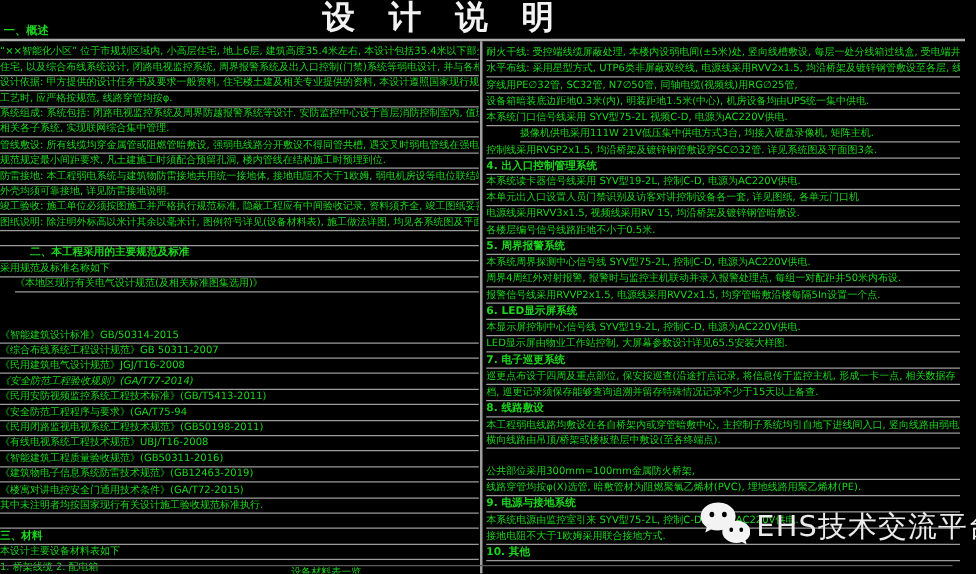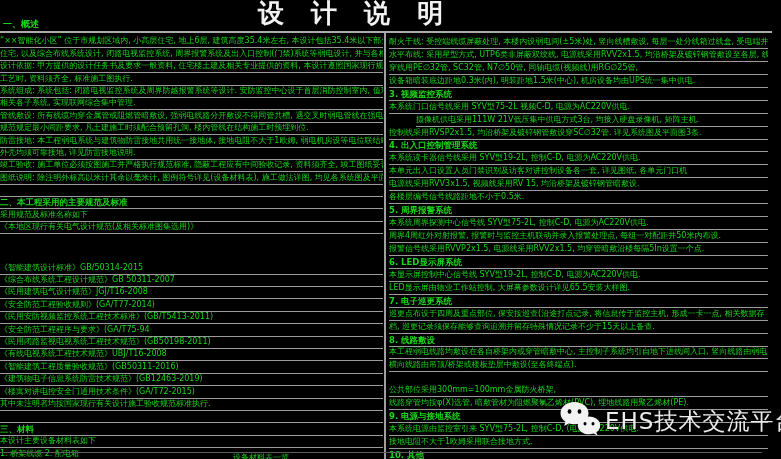--- a/index.html
+++ b/index.html
@@ -30,56 +30,55 @@
 <div class="canvas">
   <div class="title">设 计 说 明</div>
   <div class="topline"></div>
   <div class="section-one">一、概述</div>
   <div class="vdivider"></div>
 
   <div class="col col-left" id="col-left">
       <div class="row body" style="height: 12.4px;">      “××智能化小区” 位于市规划区域内, 小高层住宅, 地上6层, 建筑高度35.4米左右, 本设计包括35.4米以下部分的</div>
       <div class="row body" style="height: 12.4px;">住宅, 以及综合布线系统设计, 闭路电视监控系统, 周界报警系统及出入口控制(门禁)系统等弱电设计, 并与各相关专业配合预留预埋管线.</div>
       <div class="row body" style="height: 12.4px;">      设计依据: 甲方提供的设计任务书及要求一般资料, 住宅楼土建及相关专业提供的资料, 本设计遵照国家现行规范标准执行, 凡涉及施工</div>
-      <div class="row body" style="height: 12.4px;">工艺时, 资料须齐全, 标准施工图执行.</div>
+      <div class="row body" style="height: 12.4px;">工艺时, 应严格按规范, 线路穿管均按φ.</div>
       <div class="row body" style="height: 12.4px;">      系统组成: 系统包括: 闭路电视监控系统及周界防越报警系统等设计. 安防监控中心设于首层消防控制室内, 值班, 并统筹设计上述</div>
       <div class="row body" style="height: 12.4px;">相关各子系统, 实现联网综合集中管理.</div>
       <div class="row body" style="height: 12.4px;">      管线敷设: 所有线缆均穿金属管或阻燃管暗敷设, 强弱电线路分开敷设不得同管共槽, 遇交叉时弱电管线在强电管线下方通过, 并保持</div>
       <div class="row body" style="height: 12.4px;">规范规定最小间距要求, 凡土建施工时须配合预留孔洞, 楼内管线在结构施工时预埋到位.</div>
       <div class="row body" style="height: 12.4px;">      防雷接地: 本工程弱电系统与建筑物防雷接地共用统一接地体, 接地电阻不大于1欧姆, 弱电机房设等电位联结端子箱, 所有设备金属</div>
       <div class="row body" style="height: 12.4px;">外壳均须可靠接地, 详见防雷接地说明.</div>
       <div class="row body" style="height: 12.4px;">      竣工验收: 施工单位必须按图施工并严格执行规范标准, 隐蔽工程应有中间验收记录, 资料须齐全, 竣工图纸妥善移交存档.</div>
       <div class="row body" style="height: 12.4px;">      图纸说明: 除注明外标高以米计其余以毫米计, 图例符号详见(设备材料表), 施工做法详图, 均见各系统图及平面图等.</div>
       <div class="row blank" style="height: 12.4px;"></div>
-      <div class="row header" style="height: 12.4px;">二、本工程采用的主要规范及标准</div>
+      <div class="row header" style="height: 12.4px; padding-left: 24px;">二、本工程采用的主要规范及标准</div>
       <div class="row body" style="height: 12.4px;">      采用规范及标准名称如下</div>
-      <div class="row body" style="height: 12.4px;">      《本地区现行有关电气设计规范(及相关标准图集选用)》</div>
+      <div class="row body" style="height: 12.4px; margin-left: 12px;">      《本地区现行有关电气设计规范(及相关标准图集选用)》</div>
       <div class="row body" style="height: 12.4px; margin-top: 28px;">      《智能建筑设计标准》GB/50314-2015</div>
       <div class="row body" style="height: 12.4px;">      《综合布线系统工程设计规范》GB 50311-2007</div>
       <div class="row body" style="height: 12.4px;">      《民用建筑电气设计规范》JGJ/T16-2008</div>
-      <div class="row body" style="height: 12.4px;">      《安全防范工程验收规则》(GA/T77-2014)</div>
+      <div class="row body" style="height: 12.4px; font-style: italic;">      《安全防范工程验收规则》(GA/T77-2014)</div>
       <div class="row body" style="height: 12.4px;">      《民用安防视频监控系统工程技术标准》(GB/T5413-2011)</div>
       <div class="row body" style="height: 12.4px;">      《安全防范工程程序与要求》(GA/T75-94</div>
       <div class="row body" style="height: 12.4px;">      《民用闭路监视电视系统工程技术规范》(GB50198-2011)</div>
       <div class="row body" style="height: 12.4px;">      《有线电视系统工程技术规范》UBJ/T16-2008</div>
       <div class="row body" style="height: 12.4px;">      《智能建筑工程质量验收规范》(GB50311-2016)</div>
       <div class="row body" style="height: 12.4px;">      《建筑物电子信息系统防雷技术规范》(GB12463-2019)</div>
       <div class="row body" style="height: 12.4px;">      《楼寓对讲电控安全门通用技术条件》(GA/T72-2015)</div>
       <div class="row body" style="height: 12.4px;">      其中未注明者均按国家现行有关设计施工验收规范标准执行.</div>
       <div class="row blank" style="height: 12.4px;"></div>
       <div class="row header" style="height: 12.4px;">三、材料</div>
       <div class="row body" style="height: 12.4px;">      本设计主要设备材料表如下</div>
       <div class="row body" style="height: 12.4px;">      1. 桥架线缆        2. 配电箱</div>
     </div>
   <div class="col col-right" id="col-right">
       <div class="row body" style="height: 12.95px;">耐火干线: 受控端线缆屏蔽处理, 本楼内设弱电间(±5米)处, 竖向线槽敷设, 每层一处分线箱过线盒, 受电端井内管线统一, 线槽安装详图</div>
       <div class="row body" style="height: 12.95px;">水平布线: 采用星型方式, UTP6类非屏蔽双绞线, 电源线采用RVV2x1.5, 均沿桥架及镀锌钢管敷设至各层, 线缆端接于配线架子信息点</div>
       <div class="row body" style="height: 12.95px;">穿线用PE∅32管, SC32管, N7∅50管, 同轴电缆(视频线)用RG∅25管,</div>
       <div class="row body" style="height: 12.95px;">设备箱暗装底边距地0.3米(内), 明装距地1.5米(中心), 机房设备均由UPS统一集中供电.</div>
-      <div class="row header" style="height: 12.95px;">3. 视频监控系统</div>
       <div class="row body" style="height: 12.95px;">本系统门口信号线采用 SYV型75-2L 视频C-D, 电源为AC220V供电.</div>
       <div class="row body" style="height: 12.95px; margin-left: 27px;">摄像机供电采用111W 21V低压集中供电方式3台, 均接入硬盘录像机, 矩阵主机.</div>
       <div class="row body" style="height: 12.95px;">控制线采用RVSP2x1.5, 均沿桥架及镀锌钢管敷设穿SC∅32管. 详见系统图及平面图3条.</div>
       <div class="row header" style="height: 12.95px;">4. 出入口控制管理系统</div>
       <div class="row body" style="height: 12.95px;">本系统读卡器信号线采用 SYV型19-2L, 控制C-D, 电源为AC220V供电.</div>
       <div class="row body" style="height: 12.95px;">本单元出入口设置人员门禁识别及访客对讲控制设备各一套, 详见图纸, 各单元门口机</div>
       <div class="row body" style="height: 12.95px;">电源线采用RVV3x1.5, 视频线采用RV 15, 均沿桥架及镀锌钢管暗敷设.</div>
       <div class="row body" style="height: 12.95px;">各楼层编号信号线路距地不小于0.5米.</div>
       <div class="row header" style="height: 12.95px;">5. 周界报警系统</div>
       <div class="row body" style="height: 12.95px;">本系统周界探测中心信号线 SYV型75-2L, 控制C-D, 电源为AC220V供电.</div>

